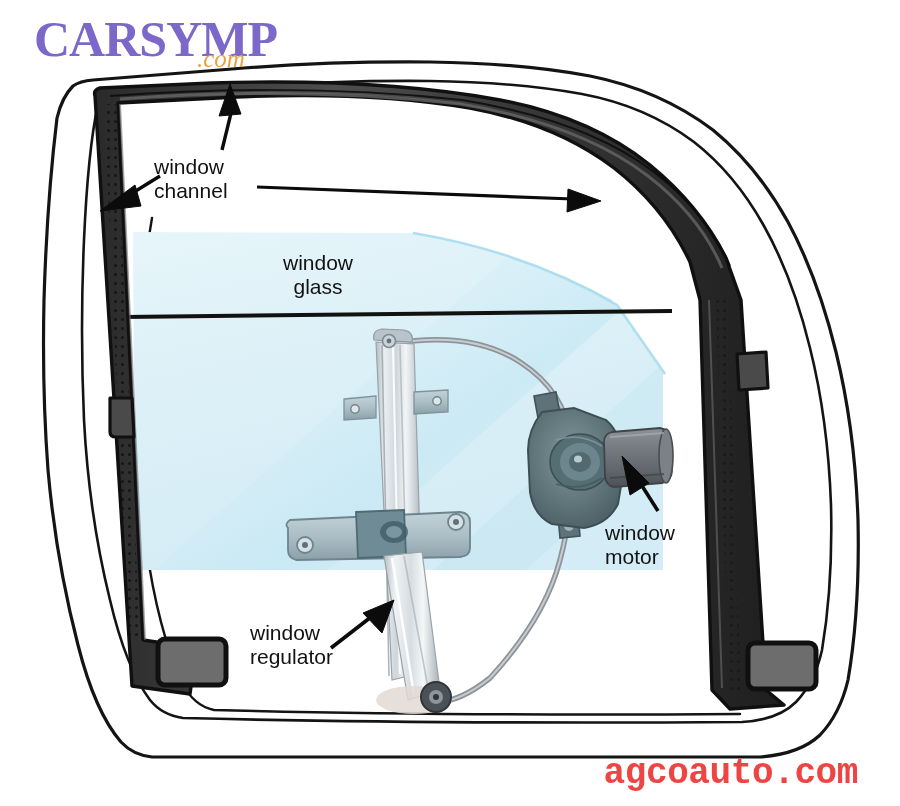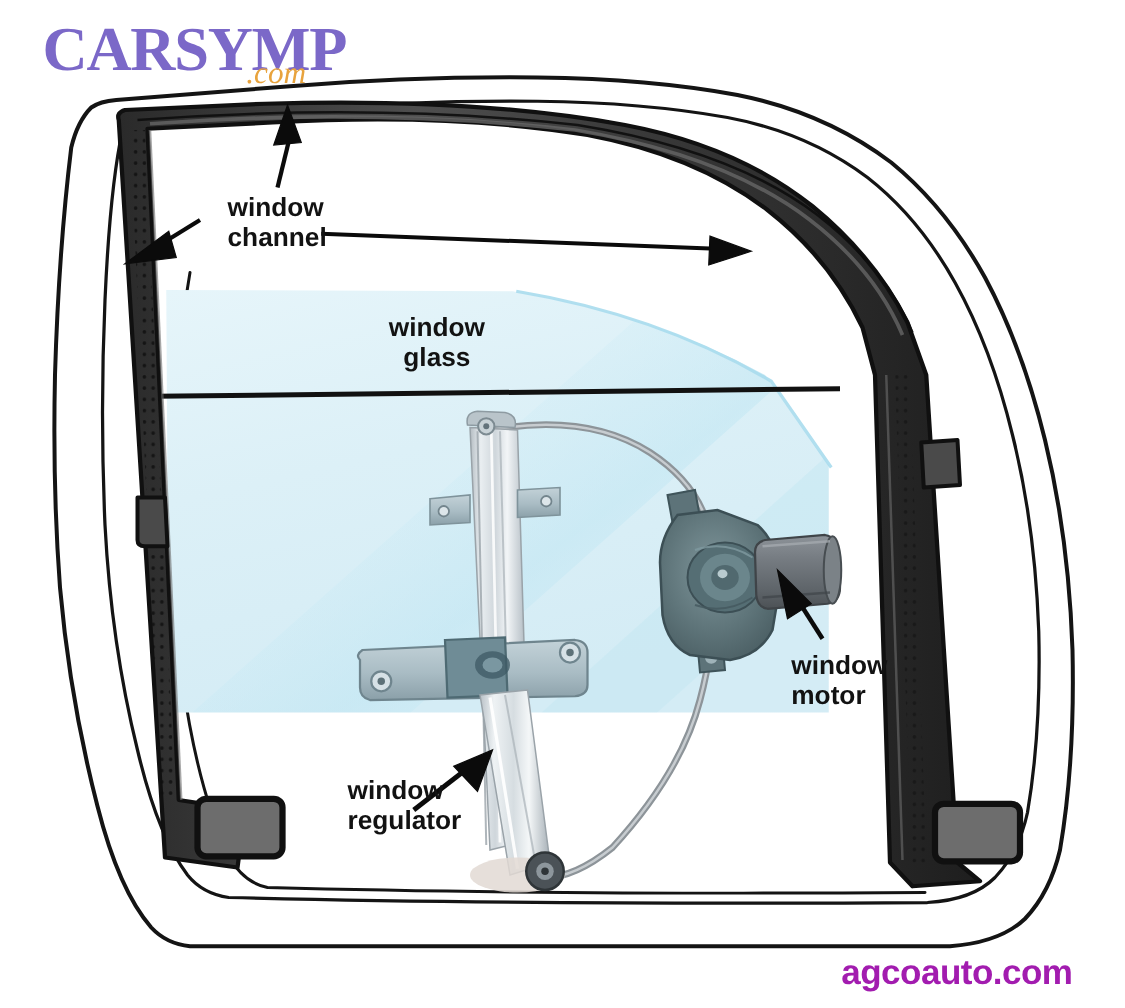--- a/index.html
+++ b/index.html
@@ -56,26 +56,25 @@
     font-size: 25px;
     color: #e8a33d;
     line-height: 1;
     white-space: nowrap;
   }
 
   
   .label {
     position: absolute;
     font-family: "Liberation Sans", sans-serif;
-    font-weight: bold;
+    font-weight: normal;
     color: #121212;
     line-height: 1.12;
     white-space: pre;
     z-index: 30;
-    margin-left: 28px;
   }
   .label-channel {
     left: 154px;
     top: 155px;
     font-size: 21px;
     text-align: left;
   }
   .label-glass {
     left: 283px;
     top: 251px;
@@ -93,24 +92,24 @@
     top: 621px;
     font-size: 21px;
     text-align: left;
   }
 
   
   .footer-mark {
     position: absolute;
     right: 42px;
     bottom: 12px;
-    font-family: Liberation Sans, sans-serif;
+    font-family: Liberation Mono, monospace;
     font-weight: bold;
-    font-size: 28px;
-    color: #a21caf;
+    font-size: 36px;
+    color: #ef4444;
     letter-spacing: -0.4px;
     z-index: 40;
     white-space: nowrap;
   }
 </style>
 </head>
 <body>
 
 <div id="stage">
 

